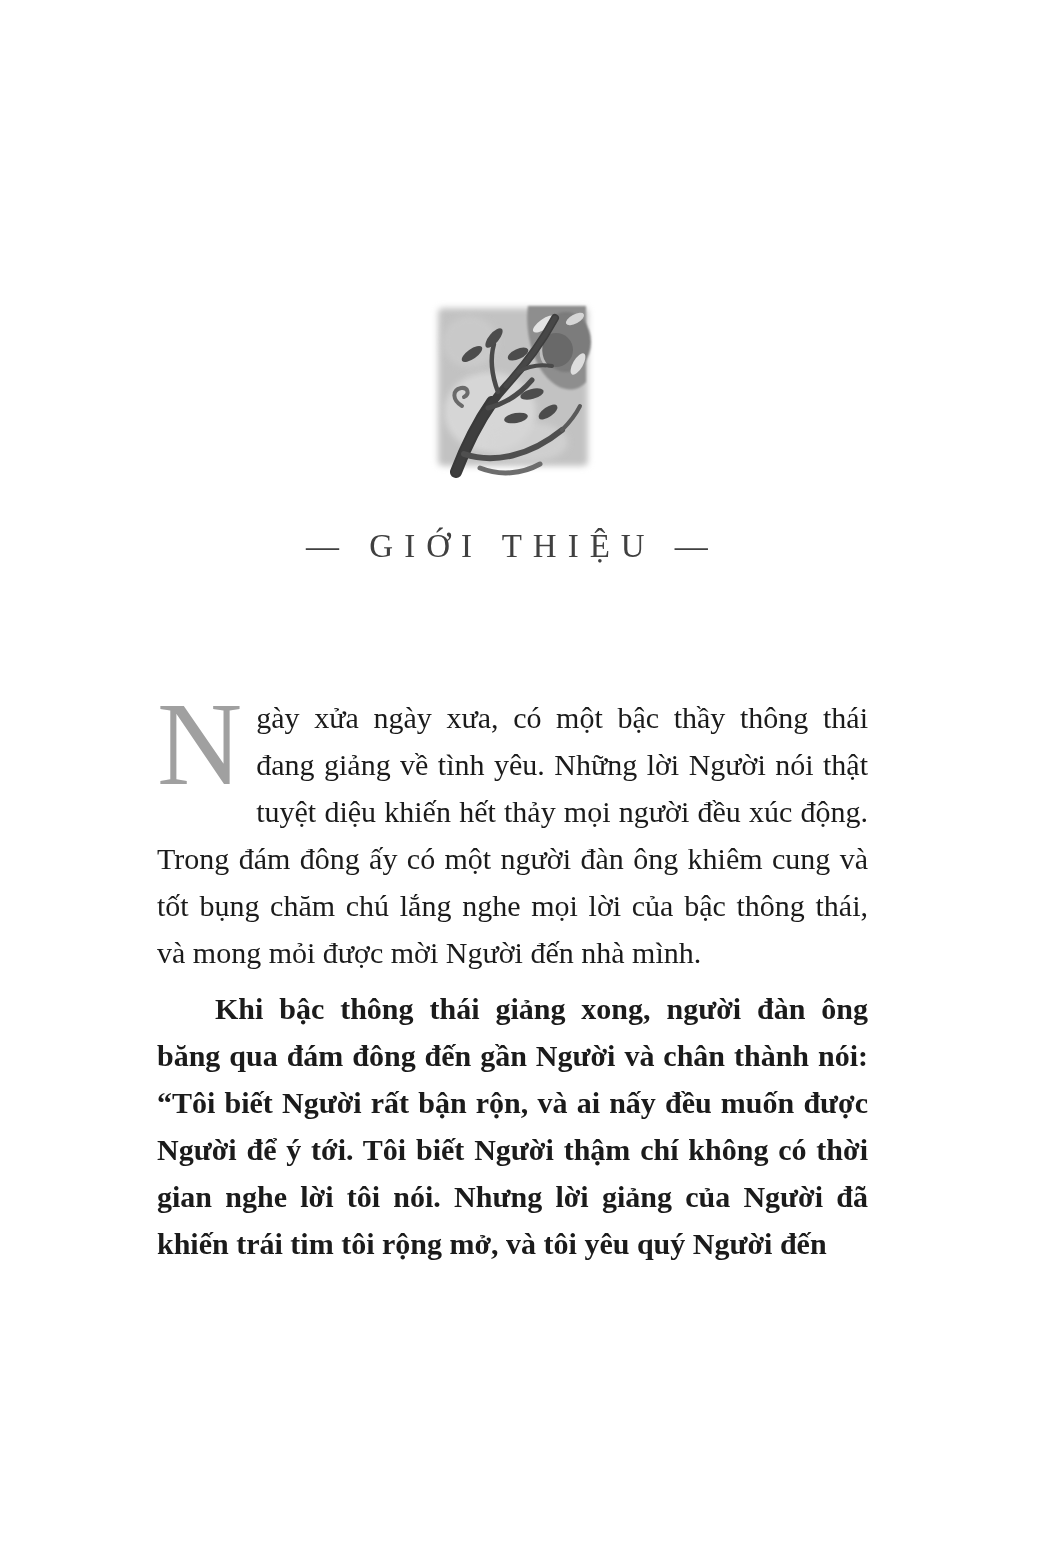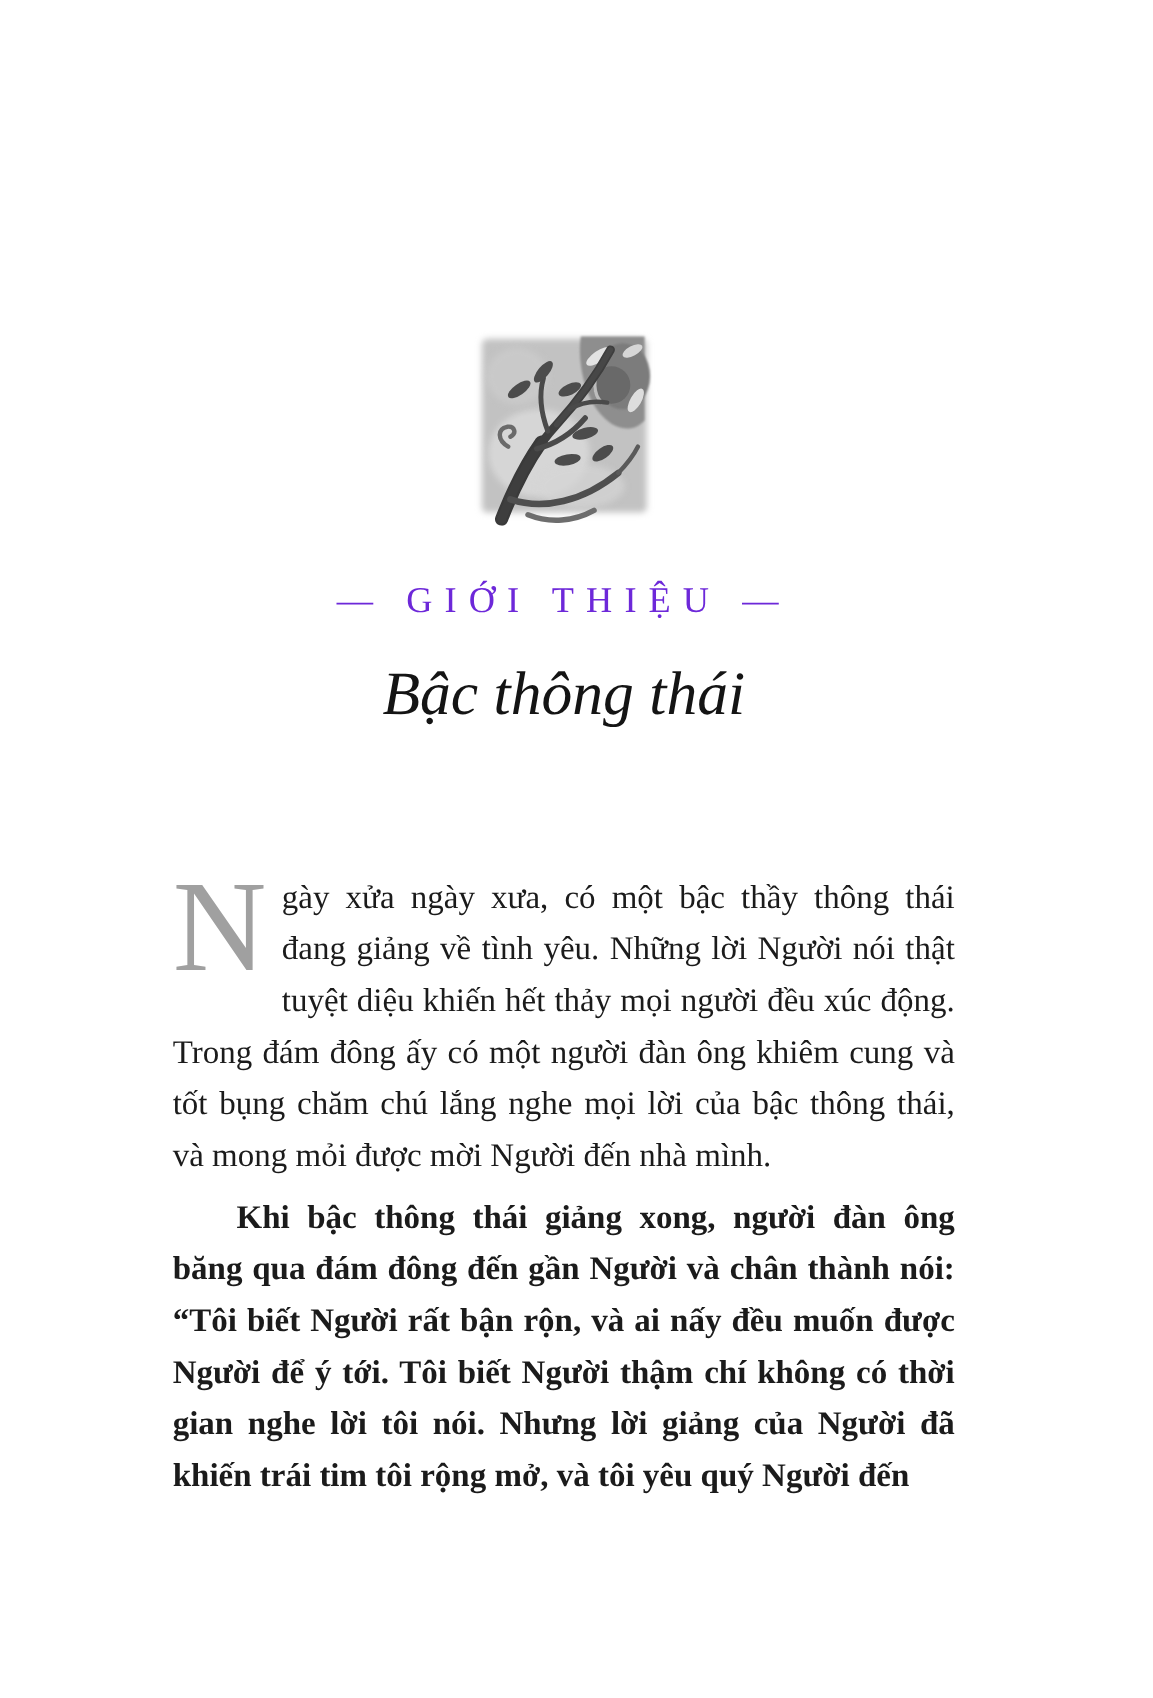--- a/index.html
+++ b/index.html
@@ -28,21 +28,21 @@
   }
   .ornament-wrap svg {
     display: inline-block;
   }
   .kicker {
     margin-top: 48px;
     text-align: center;
     font-size: 33px;
     line-height: 40px;
     letter-spacing: 11px;
-    color: #6d28d9;
+    color: #404040;
     font-family: "Liberation Serif", serif;
     white-space: nowrap;
   }
   .title {
     margin: 32px 0 0 0;
     text-align: center;
     font-style: italic;
     font-weight: normal;
     font-size: 56px;
     line-height: 66px;
@@ -127,21 +127,20 @@
         <ellipse cx="88" cy="118" rx="12" ry="5" fill="#4c4c4c" transform="rotate(-10 88 118)"></ellipse>
         <ellipse cx="120" cy="112" rx="11" ry="5" fill="#4c4c4c" transform="rotate(-35 120 112)"></ellipse>
 
         <path d="M52,168 C72,176 94,174 112,164" stroke="#6d6d6d" stroke-width="5" fill="none" stroke-linecap="round"></path>
         <path d="M34,106 C24,100 24,90 33,88 C40,87 42,94 36,97" stroke="#6a6a6a" stroke-width="4" fill="none" stroke-linecap="round"></path>
       </svg>
     </div>
 
     <div class="kicker">— GIỚI THIỆU —</div>
 
-    <h1 class="title">Bậc thông thái</h1>
 
     <div class="body-text">
       <p class="para para1"><span class="drop-cap">N</span><span>gày xửa ngày xưa, có một bậc thầy thông thái đang giảng về tình yêu. Những lời Người nói thật tuyệt diệu khiến hết thảy mọi người đều xúc động. Trong đám đông ấy có một người đàn ông khiêm cung và tốt bụng chăm chú lắng nghe mọi lời của bậc thông thái, và mong mỏi được mời Người đến nhà mình.</span></p>
       <p class="para para2">Khi bậc thông thái giảng xong, người đàn ông băng qua đám đông đến gần Người và chân thành nói: “Tôi biết Người rất bận rộn, và ai nấy đều muốn được Người để ý tới. Tôi biết Người thậm chí không có thời gian nghe lời tôi nói. Nhưng lời giảng của Người đã khiến trái tim tôi rộng mở, và tôi yêu quý Người đến</p>
     </div>
 
   </div>
 </div>
 
 </body></html>

